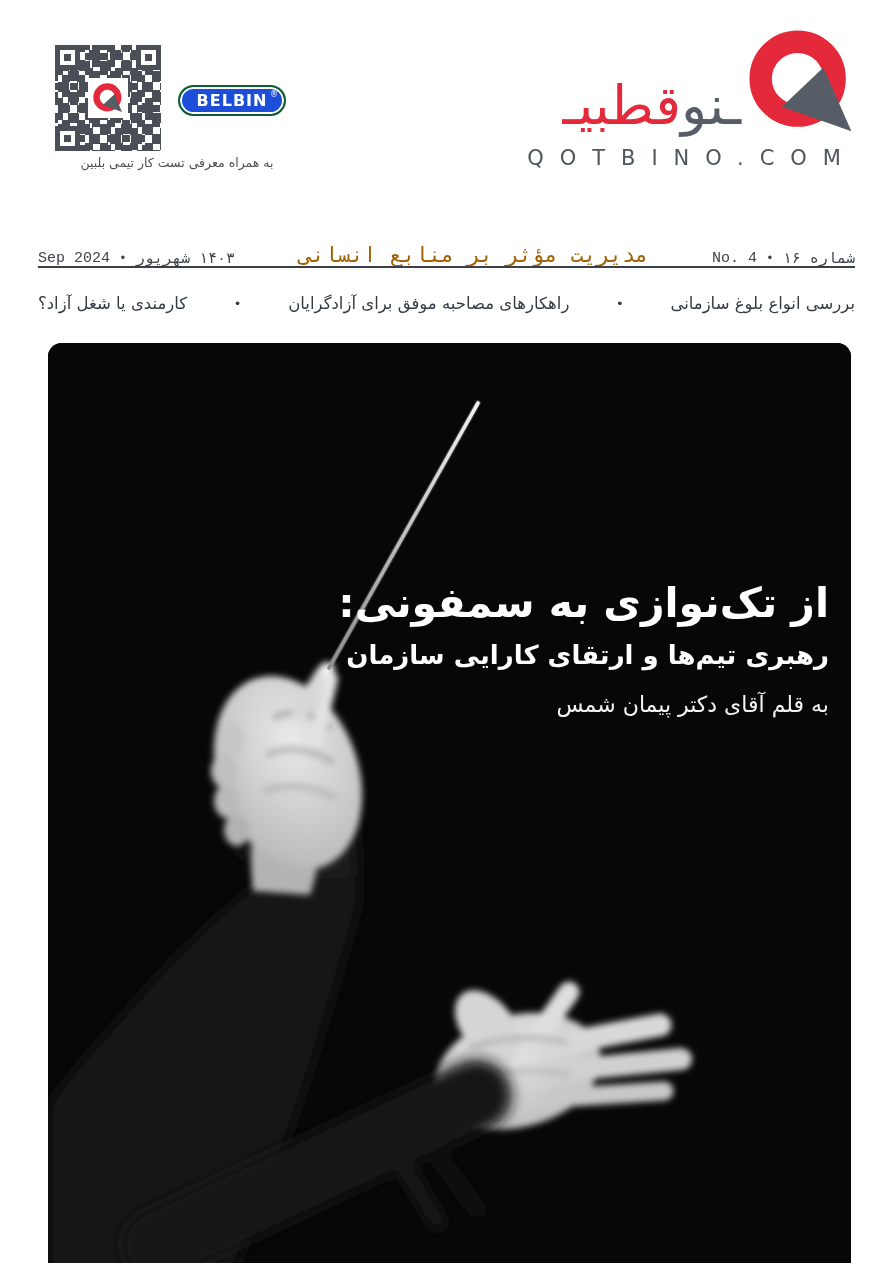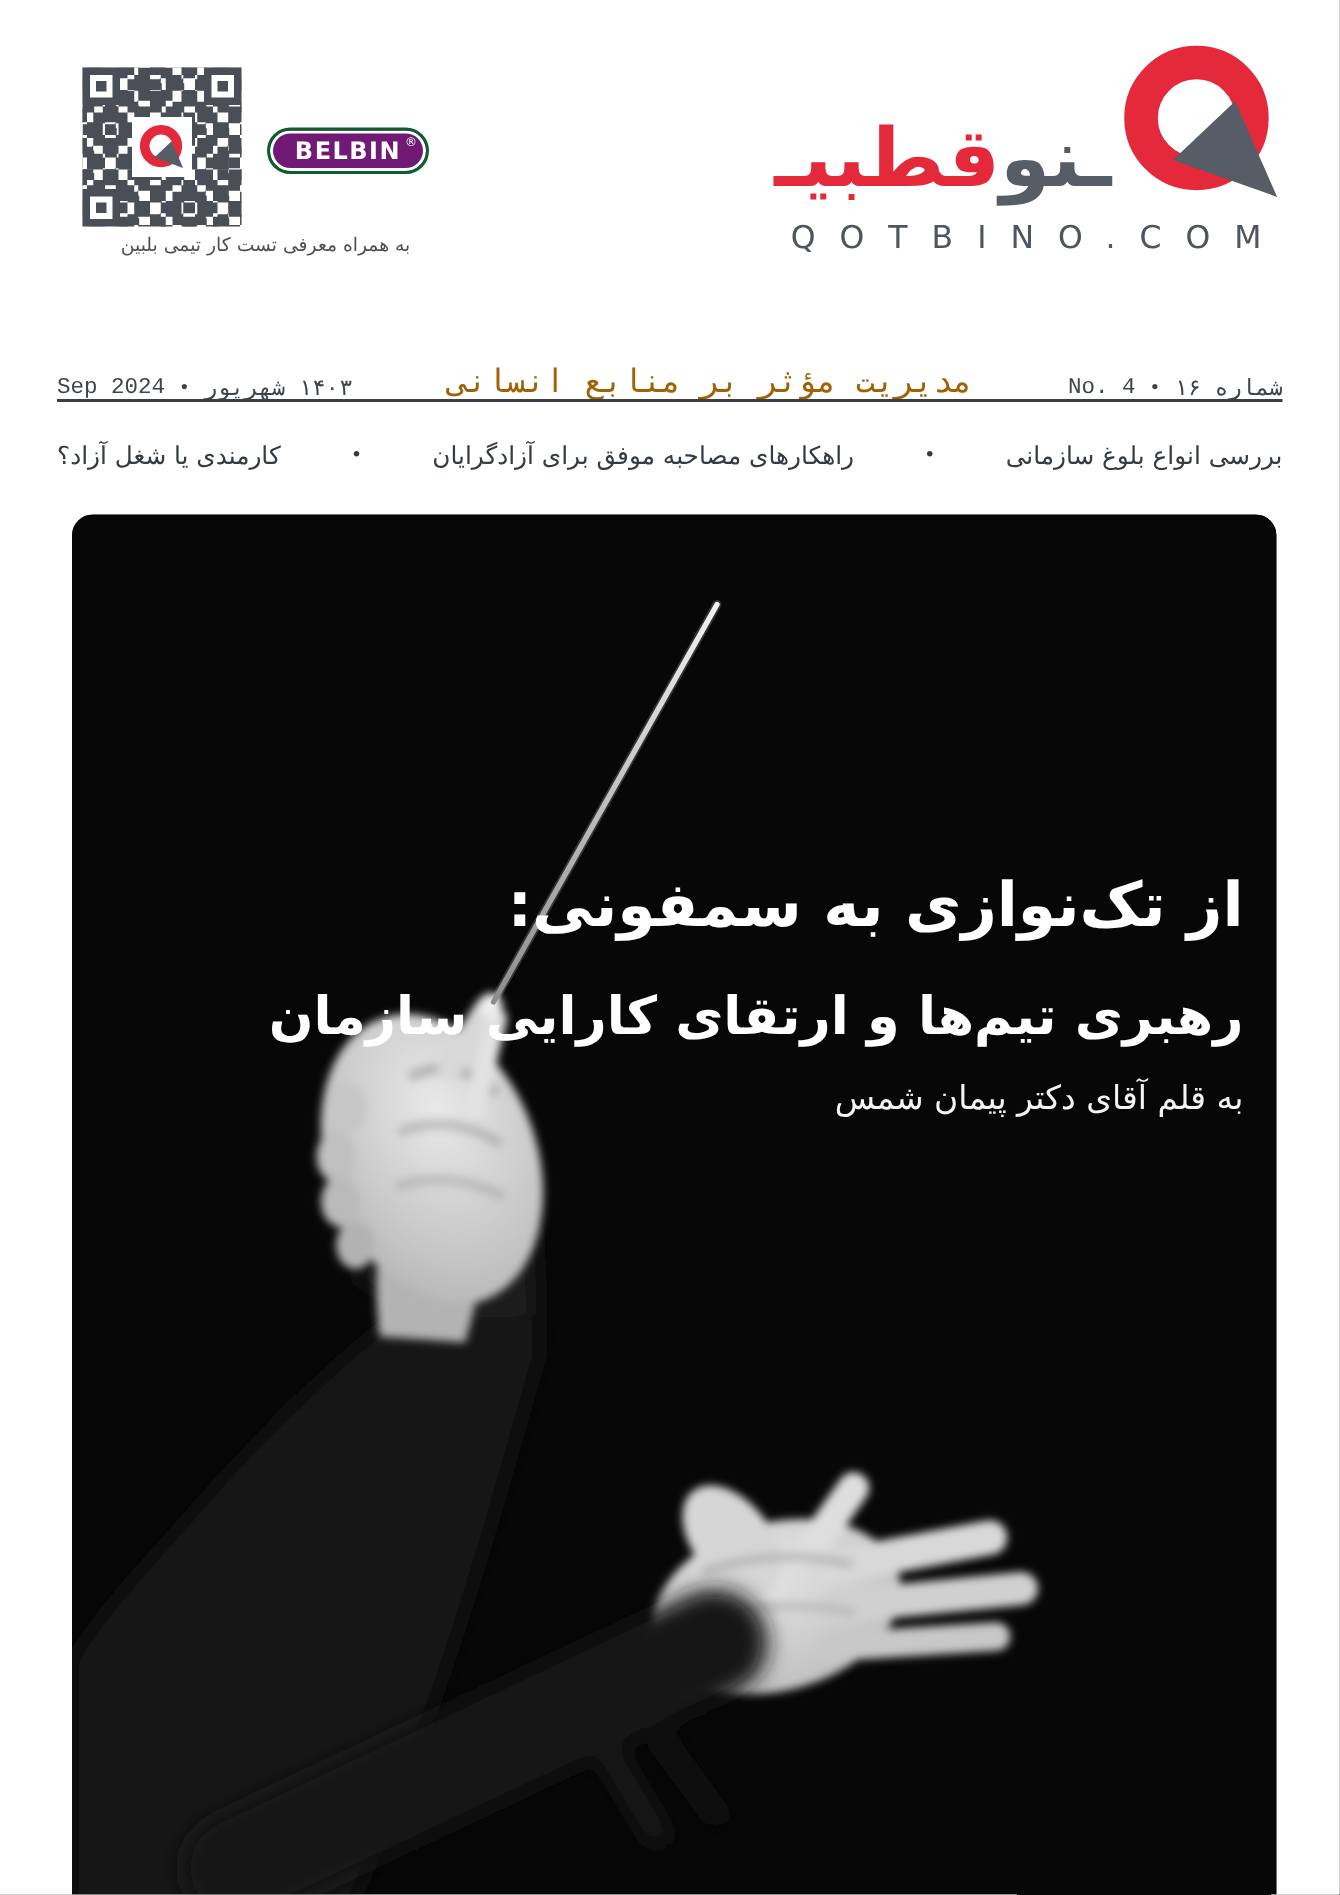--- a/index.html
+++ b/index.html
@@ -17,35 +17,35 @@
       repeating-conic-gradient(from 0deg,#494e57 0% 25%,#ffffff 25% 50%) 0 0/15px 15px,
       #ffffff;
   }
   .qr .finder{position:absolute;width:25px;height:25px;border:5px solid #494e57;background:#fff;}
   .qr .finder::after{content:"";position:absolute;left:4px;top:4px;width:7px;height:7px;background:#494e57;}
   .qr .f-tl{left:0;top:0}.qr .f-tr{right:0;top:0}.qr .f-bl{left:0;bottom:0}
   .qr-center{position:absolute;left:33px;top:33px;width:40px;height:40px;background:#fff;display:flex;align-items:center;justify-content:center;}
 
   .belbin{
     position:absolute;left:178px;top:85px;width:108px;height:31px;border-radius:999px;
-    background:#701a75;border:2px solid #0a5f2d;box-shadow:inset 0 0 0 2px #ffffff;
+    background:#1d4ed8;border:2px solid #0a5f2d;box-shadow:inset 0 0 0 2px #ffffff;
     display:flex;align-items:center;justify-content:center;
   }
   .belbin .belbin-label{color:#fff;font-weight:bold;font-size:16px;letter-spacing:1px;}
   .belbin .belbin-reg{color:#fff;font-size:8px;position:absolute;right:6px;top:3px;}
 
   .qr-caption{
     position:absolute;left:48px;top:155px;width:258px;text-align:center;direction:rtl;
     font-size:12.5px;color:#4f4f4f;
   }
 
   
   .logo-block{position:absolute;top:26px;right:36px;width:380px;}
   .logo-row{display:flex;align-items:center;justify-content:flex-end;}
-  .wordmark{direction:rtl;font-weight:bold;font-size:54px;line-height:1;margin-right:4px;white-space:nowrap;margin-top:48px;}
+  .wordmark{direction:rtl;font-weight:normal;font-size:54px;line-height:1;margin-right:4px;white-space:nowrap;margin-top:48px;}
   .wordmark .wm-red{color:#e4293b;}
   .wordmark .wm-gray{color:#575d66;}
   .qmark{width:112px;height:112px;flex:0 0 auto;}
   .domain{
     margin-top:8px;text-align:right;font-size:21px;font-weight:500;color:#4f555d;
     letter-spacing:16px;white-space:nowrap;
   }
 
   
   .meta-row{
@@ -68,21 +68,21 @@
   .topic-bullet{font-size:13px;}
 
   
   .photo{
     position:absolute;left:48px;top:343px;width:803px;height:1108px;
     background:#070707;border-radius:14px;overflow:hidden;
   }
   .photo svg{position:absolute;left:0;top:0;}
   .cover-text{position:absolute;top:236px;right:22px;text-align:right;direction:rtl;color:#ffffff;}
   .cover-title{font-size:41px;font-weight:bold;line-height:1.2;white-space:nowrap;}
-  .cover-subtitle{margin-top:30px;font-size:35px;font-weight:bold;white-space:nowrap;}
+  .cover-subtitle{margin-top:12px;font-size:26px;font-weight:bold;white-space:nowrap;}
   .cover-byline{margin-top:22px;font-size:22px;font-weight:normal;color:#f4f4f4;white-space:nowrap;}
 </style>
 </head>
 <body>
 
 <div class="page">
 
   <div class="qr">
     <div class="finder f-tl"></div>
     <div class="finder f-tr"></div>

